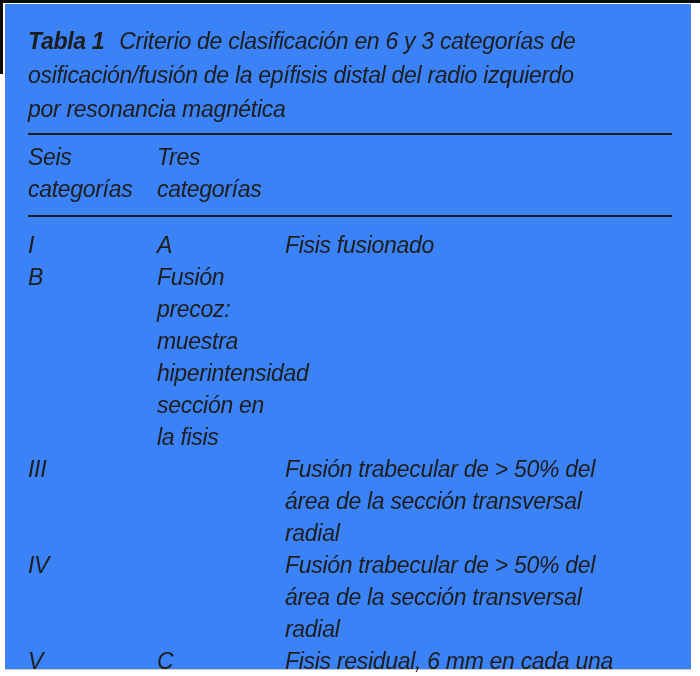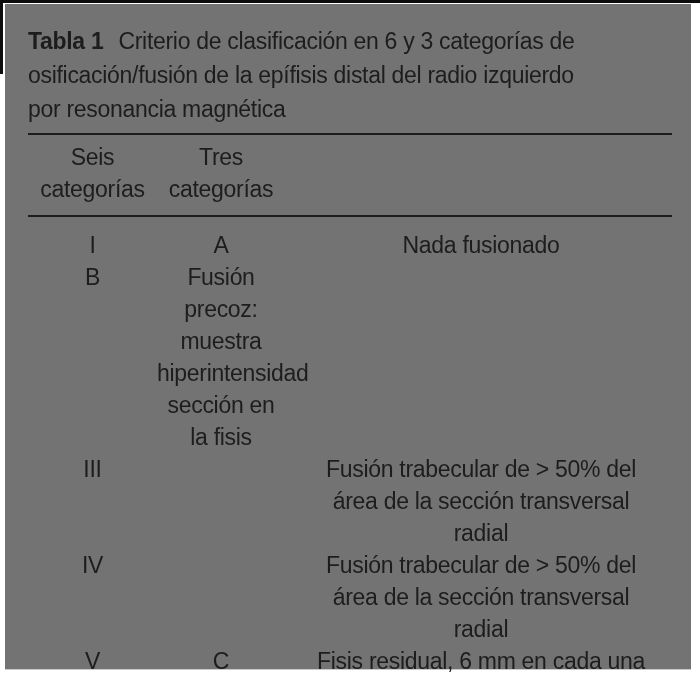--- a/index.html
+++ b/index.html
@@ -18,23 +18,24 @@
   }
   .scan-border-left {
     position: absolute; top: 0; left: 0;
     width: 3px; height: 74px;
     background: #0d0d0d;
   }
   .card {
     position: absolute;
     left: 5px; top: 4px;
     width: 686px; height: 666px;
-    background: #737373;
+    background: #3b82f6;
     border-bottom: 1px solid #c9c9c7;
     box-sizing: border-box;
+    font-style: italic;
   }
   .content {
     margin: 0 14px 0 23px;
     color: #1d1d1d;
     font-size: 23px;
     line-height: 32px;
     letter-spacing: -0.3px;
   }
   .caption {
     padding-top: 20px;
@@ -51,21 +52,20 @@
   .rule {
     border: none;
     border-top: 2px solid #1c1c1c;
     margin: 0;
     width: 644px;
     height: 0;
   }
   .grid-row {
     display: grid;
     grid-template-columns: 129px 128px 1fr;
-    text-align: center;
   }
   .thead {
     padding: 6px 0 10px 0;
   }
   .tbody {
     padding: 12px 0 8px 0;
   }
   .cell {
     white-space: pre-line;
     vertical-align: top;
@@ -95,21 +95,21 @@
 categorías</div>
     </div>
 
     <hr class="rule">
 
     <div class="tbody">
 
       <div class="grid-row">
         <div class="cell">I</div>
         <div class="cell">A</div>
-        <div class="cell">Nada fusionado</div>
+        <div class="cell">Fisis fusionado</div>
       </div>
 
       <div class="grid-row">
         <div class="cell">B</div>
         <div class="cell">Fusión precoz: muestra
 hiperintensidad sección en la fisis</div>
       </div>
 
       <div class="grid-row">
         <div class="cell">III</div>

